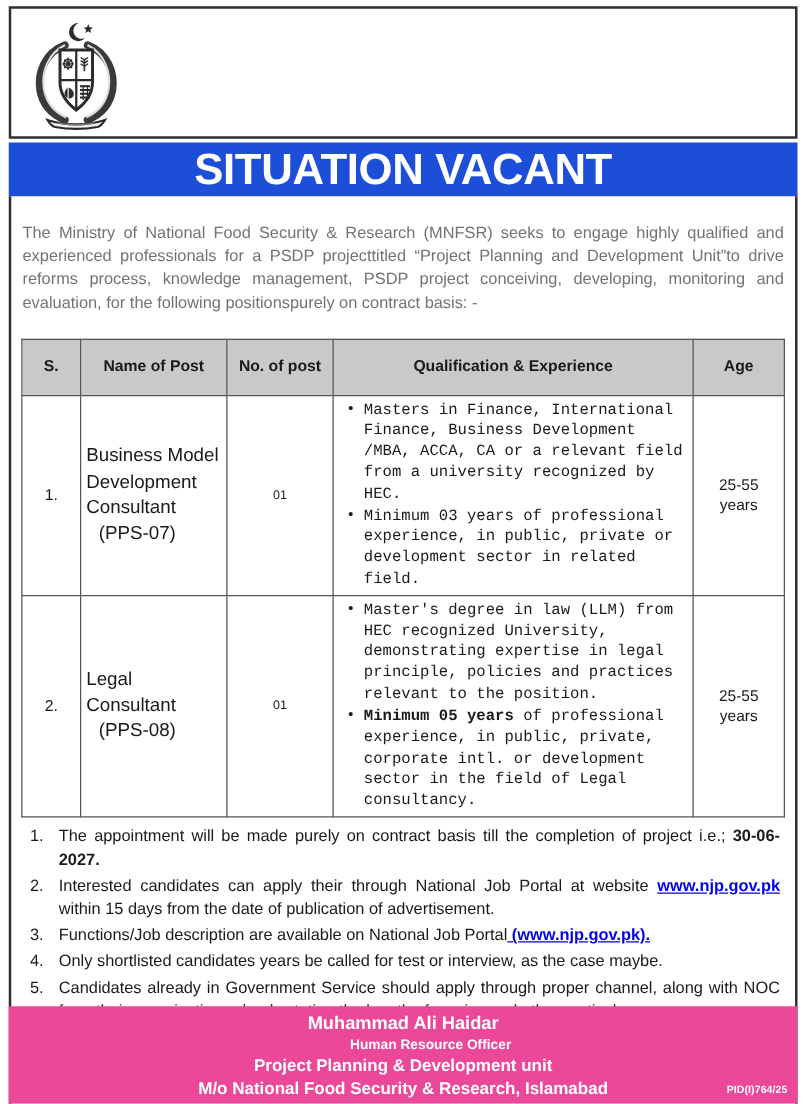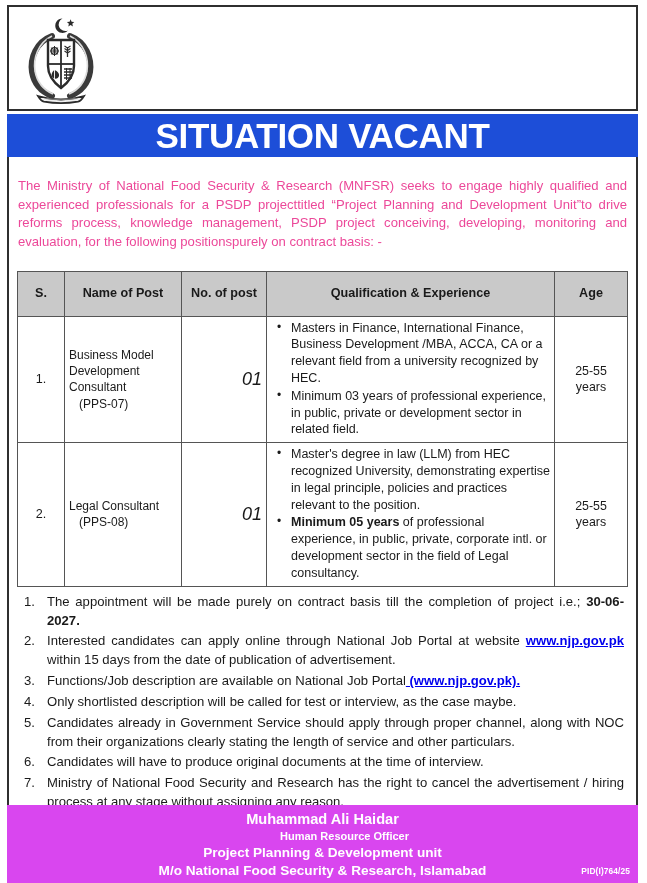--- a/index.html
+++ b/index.html
@@ -91,21 +91,21 @@
     border-right: 2px solid #2f2f2f;
     border-bottom: 2px solid #2f2f2f;
     box-sizing: border-box;
     padding: 5px 8px 0 8px;
   }
 
   .intro {
     font-size: 13.1px;
     line-height: 1.42;
     text-align: justify;
-    color: #ec4899;
+    color: #737373;
     padding: 2px 1px 6px 1px;
   }
 
   
   table.posts {
     width: 100%;
     border-collapse: collapse;
     table-layout: fixed;
     font-size: 12.4px;
   }
@@ -130,27 +130,26 @@
 
   td.c-sno {
     text-align: center;
     font-size: 12.6px;
     vertical-align: middle;
   }
   td.c-name {
     text-align: left;
     line-height: 1.36;
     padding-left: 8px;
-    font-size: 12px;
+    font-size: 15px;
   }
   td.c-name .pps { padding-left: 10px; display: block; }
   td.c-num {
-    text-align: right;
-    font-size: 18px;
-    font-style: italic;
+    text-align: center;
+    font-size: 10px;
   }
   td.c-age {
     text-align: center;
     line-height: 1.3;
     font-size: 12.4px;
     vertical-align: top;
     padding-top: 7px;
   }
   td.c-qual {
     padding: 5px 6px 6px 2px;
@@ -160,20 +159,21 @@
     margin: 0;
     padding: 0 0 0 20px;
     list-style: none;
   }
   ul.quals li {
     position: relative;
     line-height: 1.345;
     font-size: 12.5px;
     margin-bottom: 1px;
     text-align: left;
+    font-family: Liberation Mono, monospace;
   }
   ul.quals li::before {
     content: "\2022";
     position: absolute;
     left: -14px;
     top: -1px;
     font-size: 12px;
   }
   .bold { font-weight: bold; margin-top: 24px; }
 
@@ -222,21 +222,21 @@
     font-weight: bold;
     text-decoration: underline;
   }
 
   
   .footer {
     position: absolute;
     left: 7px;
     right: 9px;
     bottom: 0;
-    background: #d946ef;
+    background: #ec4899;
     height: 78px;
     color: #ffffff;
     text-align: center;
     padding-top: 5px;
     box-sizing: border-box;
   }
   .footer div.fline {
     font-weight: bold;
     line-height: 1.33;
   }
@@ -352,27 +352,27 @@
         </tr>
       </tbody>
     </table>
 
 
     <ol class="conditions">
       <li>
         <span>The appointment will be made purely on contract basis till the completion of project i.e.; </span><span class="bold">30-06-2027.</span>
       </li>
       <li>
-        <span>Interested candidates can apply online through National Job Portal at website </span><a class="lnk" href="#">www.njp.gov.pk</a><span> within 15 days from the date of publication of advertisement.</span>
+        <span>Interested candidates can apply their through National Job Portal at website </span><a class="lnk" href="#">www.njp.gov.pk</a><span> within 15 days from the date of publication of advertisement.</span>
       </li>
       <li class="nojust">
         <span>Functions/Job description are available on National Job Portal</span><a class="lnk" href="#"> (www.njp.gov.pk).</a>
       </li>
       <li class="nojust">
-        <span>Only shortlisted description will be called for test or interview, as the case maybe.</span>
+        <span>Only shortlisted candidates years be called for test or interview, as the case maybe.</span>
       </li>
       <li>
         <span>Candidates already in Government Service should apply through proper channel, along with NOC from their organizations clearly stating the length of service and other particulars.</span>
       </li>
       <li class="nojust">
         <span>Candidates will have to produce original documents at the time of interview.</span>
       </li>
       <li>
         <span>Ministry of National Food Security and Research has the right to cancel the advertisement / hiring process at any stage without assigning any reason.</span>
       </li>

